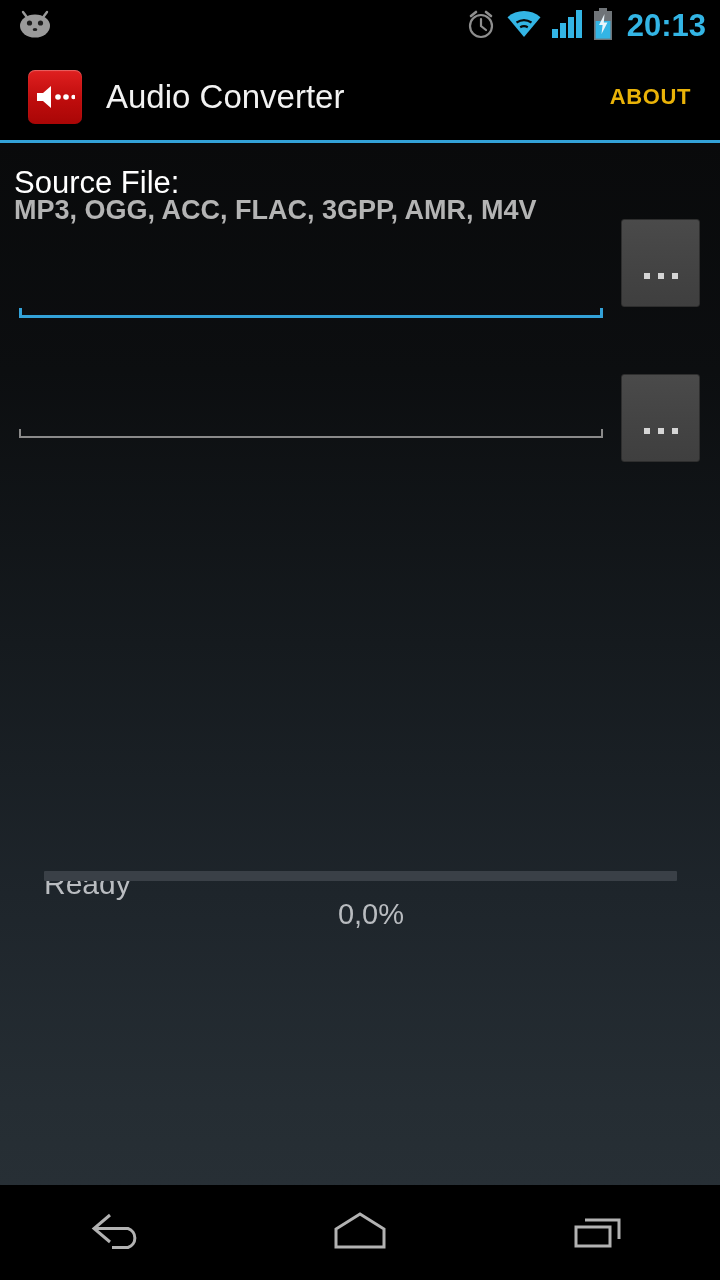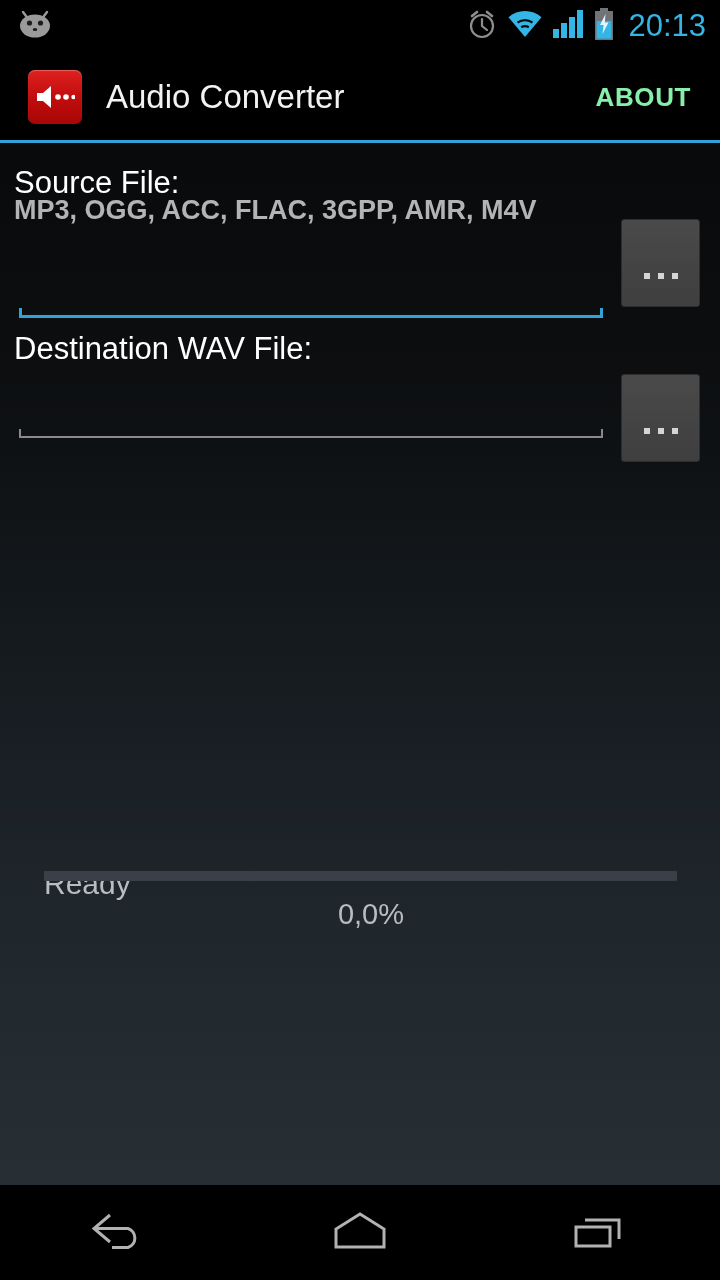--- a/index.html
+++ b/index.html
@@ -19,21 +19,21 @@
   }
   #status-left { padding-left:16px; display:flex; align-items:center; }
   #status-right {
     margin-left:auto; padding-right:14px;
     display:flex; align-items:center; gap:11px;
   }
   .sb-icon { display:block; }
   #status-clock {
     color:#33b5e5; font-size:31px; letter-spacing:0px;
     font-family:"Liberation Sans", sans-serif;
-    line-height:1; margin-left:3px; position:relative; top:-1px;
+    line-height:1; margin-left:3px; position:relative; top:-1px;font-weight:bold;
   }
 
   
   #action-bar {
     position:absolute; top:52px; left:0; width:720px; height:90px;
     background:#000;
     display:flex; align-items:center;
   }
   #app-icon {
     width:54px; height:54px; margin-left:28px;
@@ -42,21 +42,21 @@
     box-shadow:inset 0 1px 1px rgba(255,255,255,0.30);
     display:flex; align-items:center; justify-content:center;
     position:relative;
   }
   #app-title {
     color:#f2f2f2; font-size:33px; margin-left:24px;
     font-weight:normal; white-space:nowrap;
   }
   #about-button {
     margin-left:auto; margin-right:21px;
-    color:#86efac; font-size:26px; font-weight:bold;
+    color:#eab308; font-size:22px; font-weight:bold;
     letter-spacing:0.6px;
     padding:14px 8px; cursor:pointer;
   }
   #ab-divider {
     position:absolute; top:140px; left:0; width:720px; height:3px;
     background:#33a2d8;
   }
 
   
   #content {
@@ -247,21 +247,20 @@
     <div id="source-underline" style="top: 165px; border-color: rgb(51, 162, 216);"></div>
 
     <div id="source-browse" class="browse-button">
       <span class="browse-dots">
           <i></i>
           <i></i>
           <i></i>
         </span>
     </div>
 
-    <div id="dest-label" class="field-label">Destination WAV File:</div>
     <div id="dest-input-hit"></div>
     <div id="dest-underline" style="border-color: rgb(138, 138, 138);"></div>
 
     <div id="dest-browse" class="browse-button">
       <span class="browse-dots">
           <i></i>
           <i></i>
           <i></i>
         </span>
     </div>

